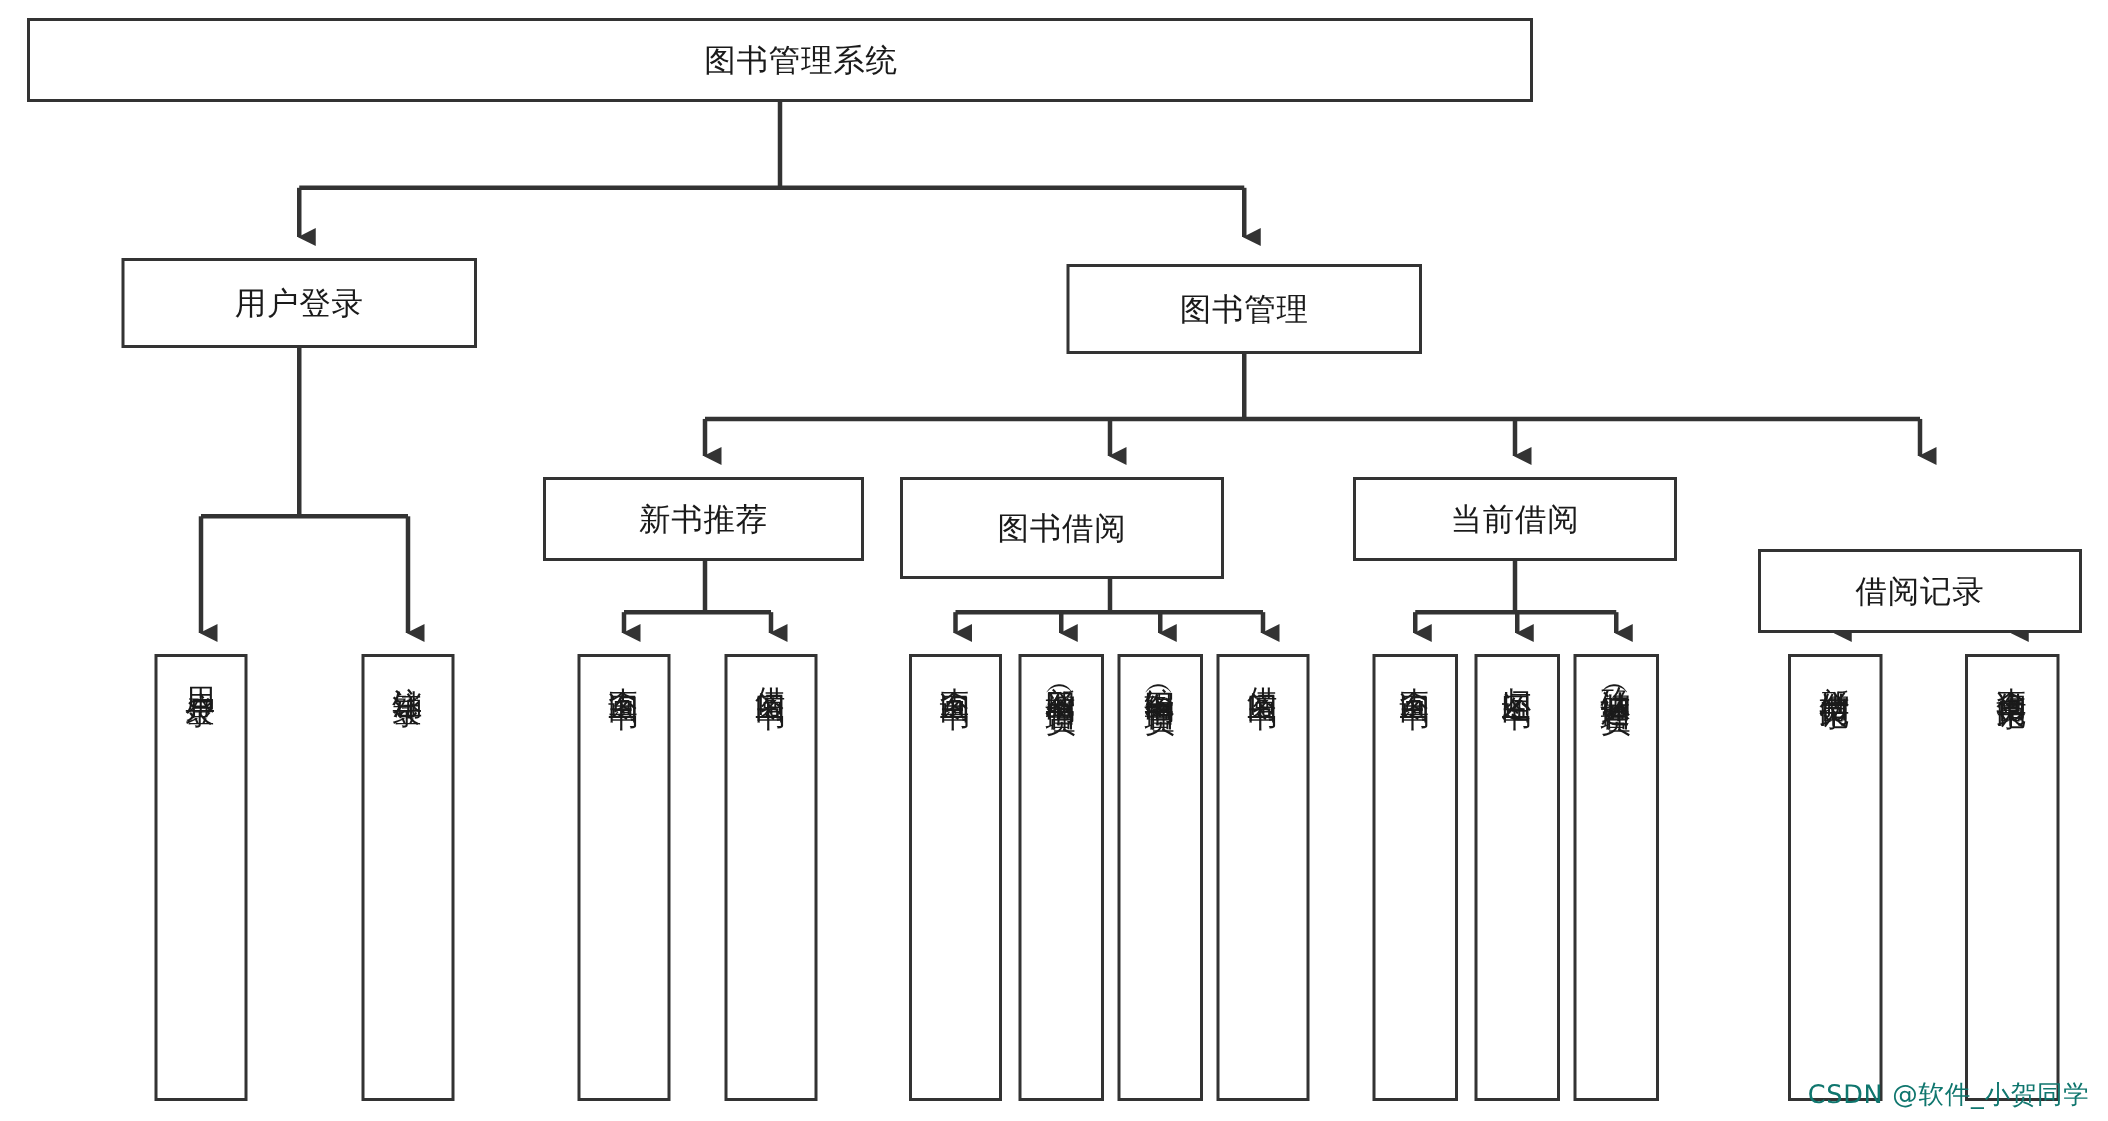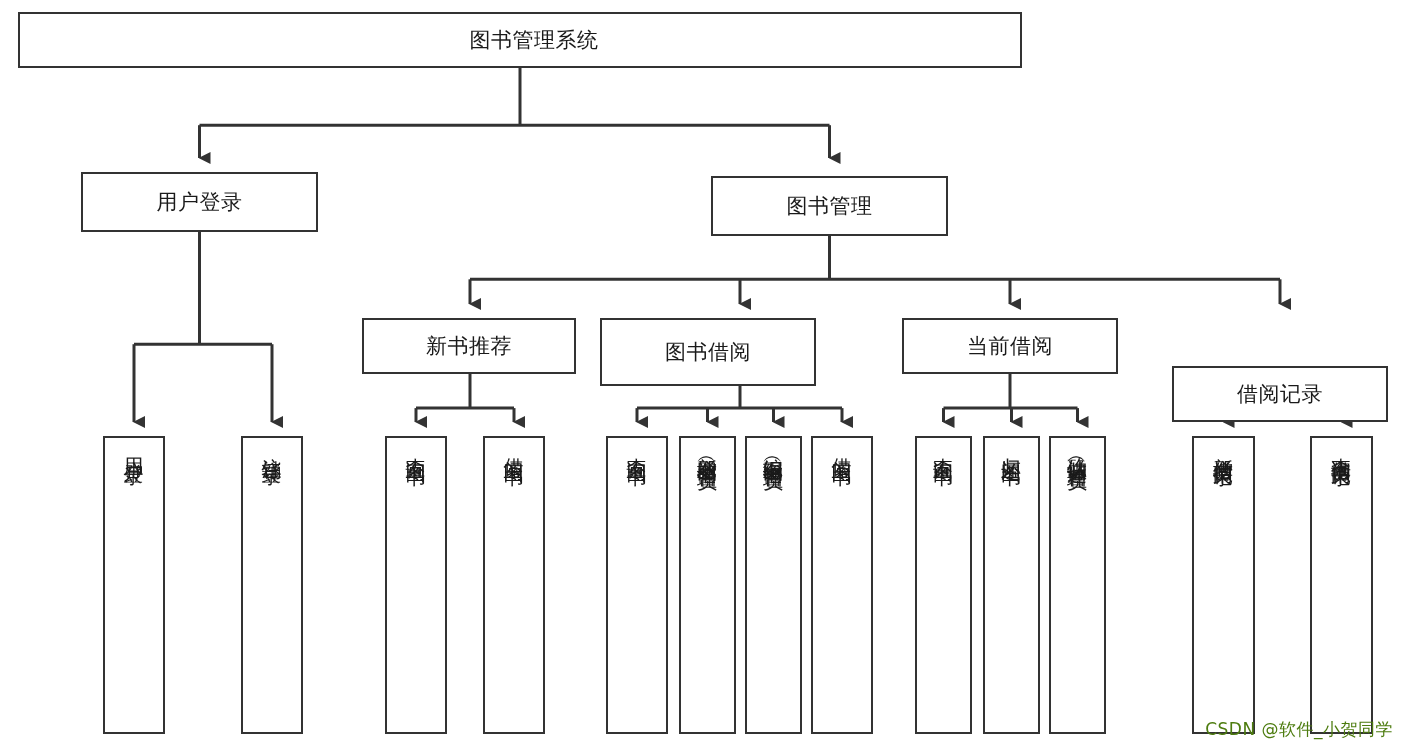--- a/index.html
+++ b/index.html
@@ -63,21 +63,21 @@
     max-height: 100%;
   }
   .node.vert.tall-text .node-label {
     letter-spacing: 2px;
   }
   #watermark {
     position: absolute;
     right: 12px;
     bottom: 6px;
     font-size: 17px;
-    color: #4d7c0f;
+    color: #0f766e;
     white-space: nowrap;
     letter-spacing: 0.5px;
   }
 </style>
 </head>
 <body>
 
 <div id="diagram-root">
 
   <svg id="edges-svg" viewBox="0 0 1405 747">

